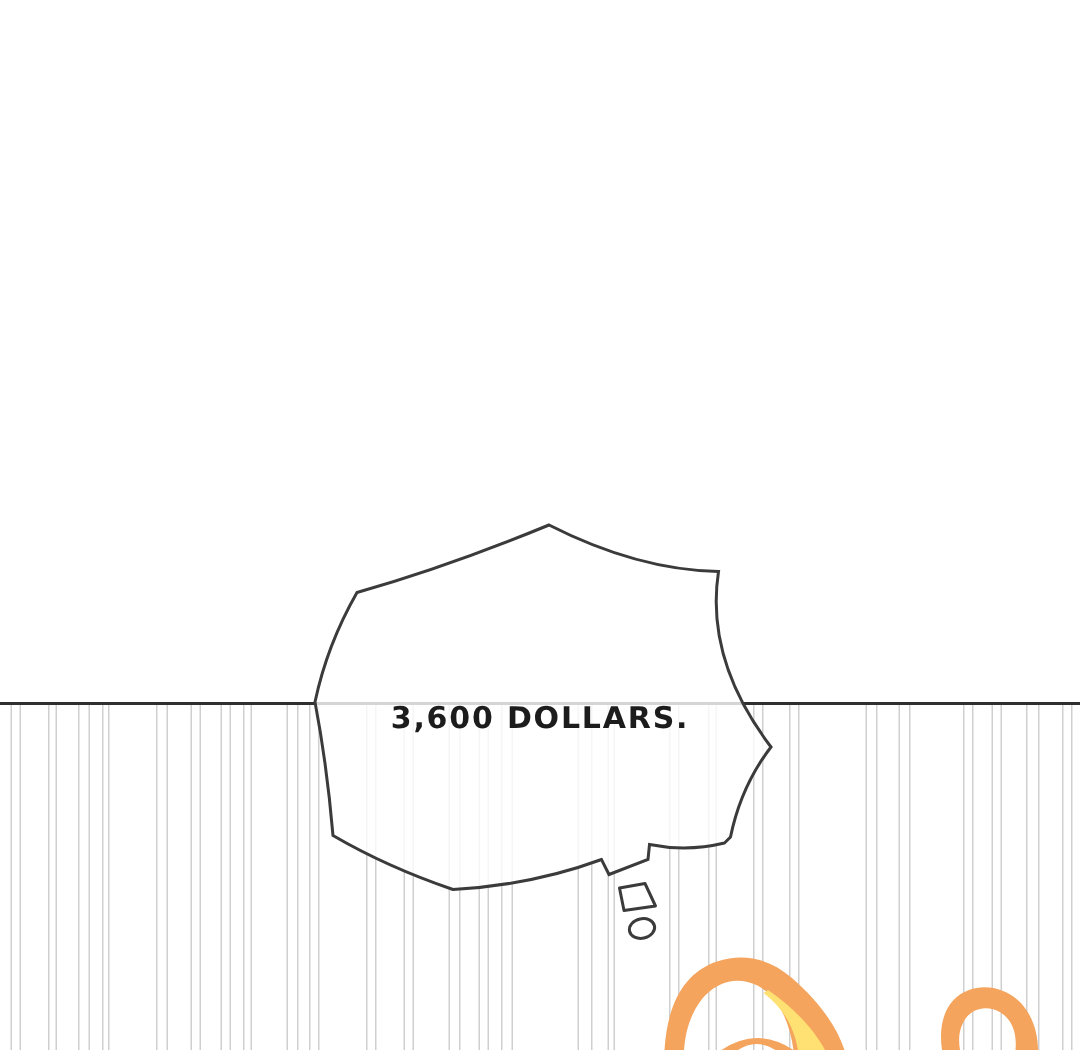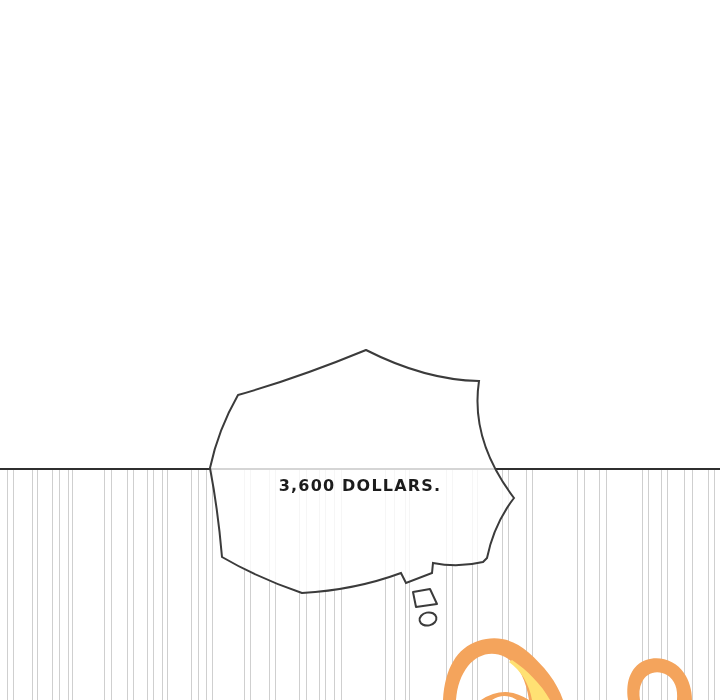--- a/index.html
+++ b/index.html
@@ -26,23 +26,22 @@
     border-left:1.4px solid var(--speed-line);
     border-right:1.4px solid var(--speed-line);
     box-sizing:border-box;
   }
   .panel-border{position:absolute;left:0;top:468px;width:720px;height:2px;background:var(--panel-line);}
   svg.overlay{position:absolute;left:0;top:0;width:720px;height:700px;pointer-events:none;}
   .bubble-text{
     position:absolute;left:210px;top:466px;width:300px;
     text-align:center;
     color:var(--text);
-    font-size:16px;font-weight:700;letter-spacing:1.2px;
+    font-size:20px;font-weight:700;letter-spacing:1.2px;
     font-family:"DejaVu Sans","Liberation Sans",sans-serif;
-    margin-top:10px;
   }
 </style>
 </head>
 <body>
 
 <div class="comic-panel">
 
   <div class="page-gutter"></div>
 
   <div class="speed-lines">

